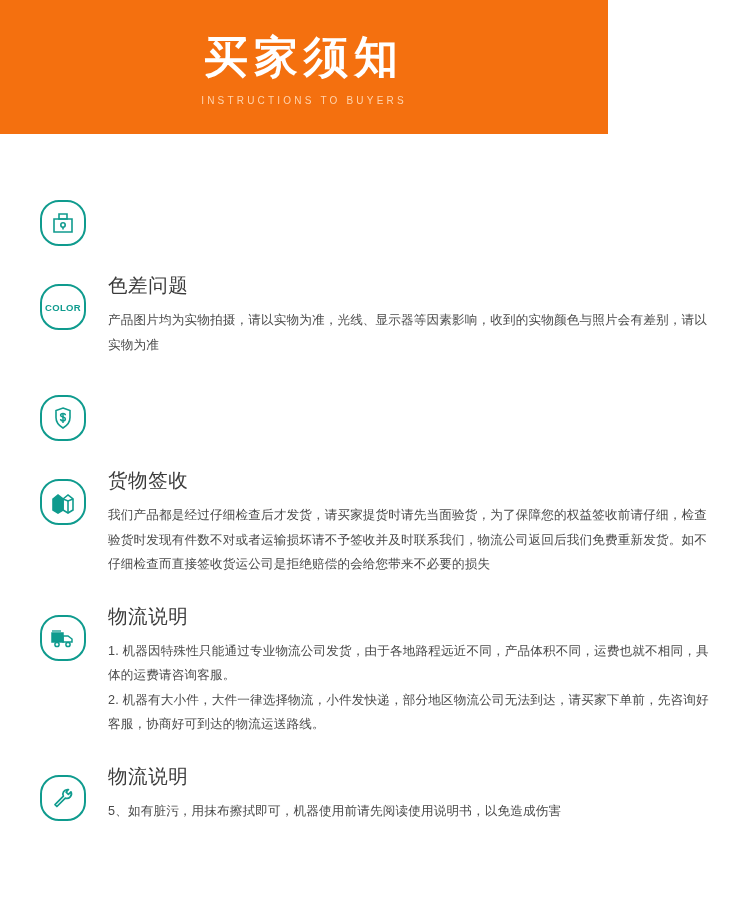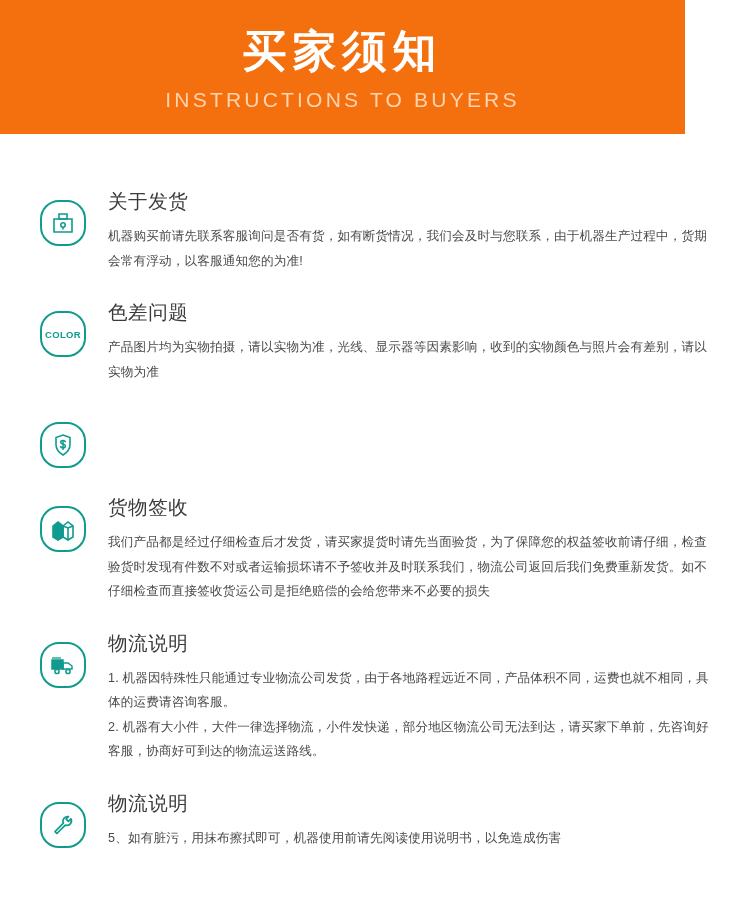--- a/index.html
+++ b/index.html
@@ -7,41 +7,41 @@
   body {
     width: 750px;
     height: 910px;
     background: #ffffff;
     font-family: "Liberation Sans", "DejaVu Sans", sans-serif;
     overflow: hidden;
   }
 
   
   .banner {
-    width: 685px;
+    width: 608px;
     height: 134px;
     background: #f4700f;
     display: flex;
     flex-direction: column;
     align-items: center;
     justify-content: center;
     position: relative;
   }
   .banner-title {
     color: #ffffff;
     font-size: 44px;
     font-weight: bold;
     letter-spacing: 6px;
     line-height: 1.15;
     margin: 0;
     padding-top: 4px;
   }
   .banner-sub {
     color: #ffd3ad;
-    font-size: 21px;
+    font-size: 10px;
     letter-spacing: 3.2px;
     margin-top: 12px;
     font-weight: normal;
   }
 
   
   .content {
     padding: 54px 40px 0 40px;
   }
   .section {
@@ -108,24 +108,20 @@
 
   <div class="section">
     <div class="icon-box">
       <svg width="26" height="26" viewBox="0 0 26 26" fill="none" stroke="#0f9b8e" stroke-width="1.6">
         <path d="M4 9h18v13H4z"></path>
         <path d="M9 4h8v5H9z"></path>
         <circle cx="13" cy="15" r="2.2"></circle>
         <path d="M13 17.2v2.2"></path>
       </svg>
     </div>
-    <div class="sec-body">
-      <div class="sec-title">关于发货</div>
-      <p class="sec-para">机器购买前请先联系客服询问是否有货，如有断货情况，我们会及时与您联系，由于机器生产过程中，货期会常有浮动，以客服通知您的为准!</p>
-    </div>
   </div>
 
   <div class="section">
     <div class="icon-box">
       <span class="icon-text">COLOR</span>
     </div>
     <div class="sec-body">
       <div class="sec-title">色差问题</div>
       <p class="sec-para">产品图片均为实物拍摄，请以实物为准，光线、显示器等因素影响，收到的实物颜色与照片会有差别，请以实物为准</p>
     </div>

